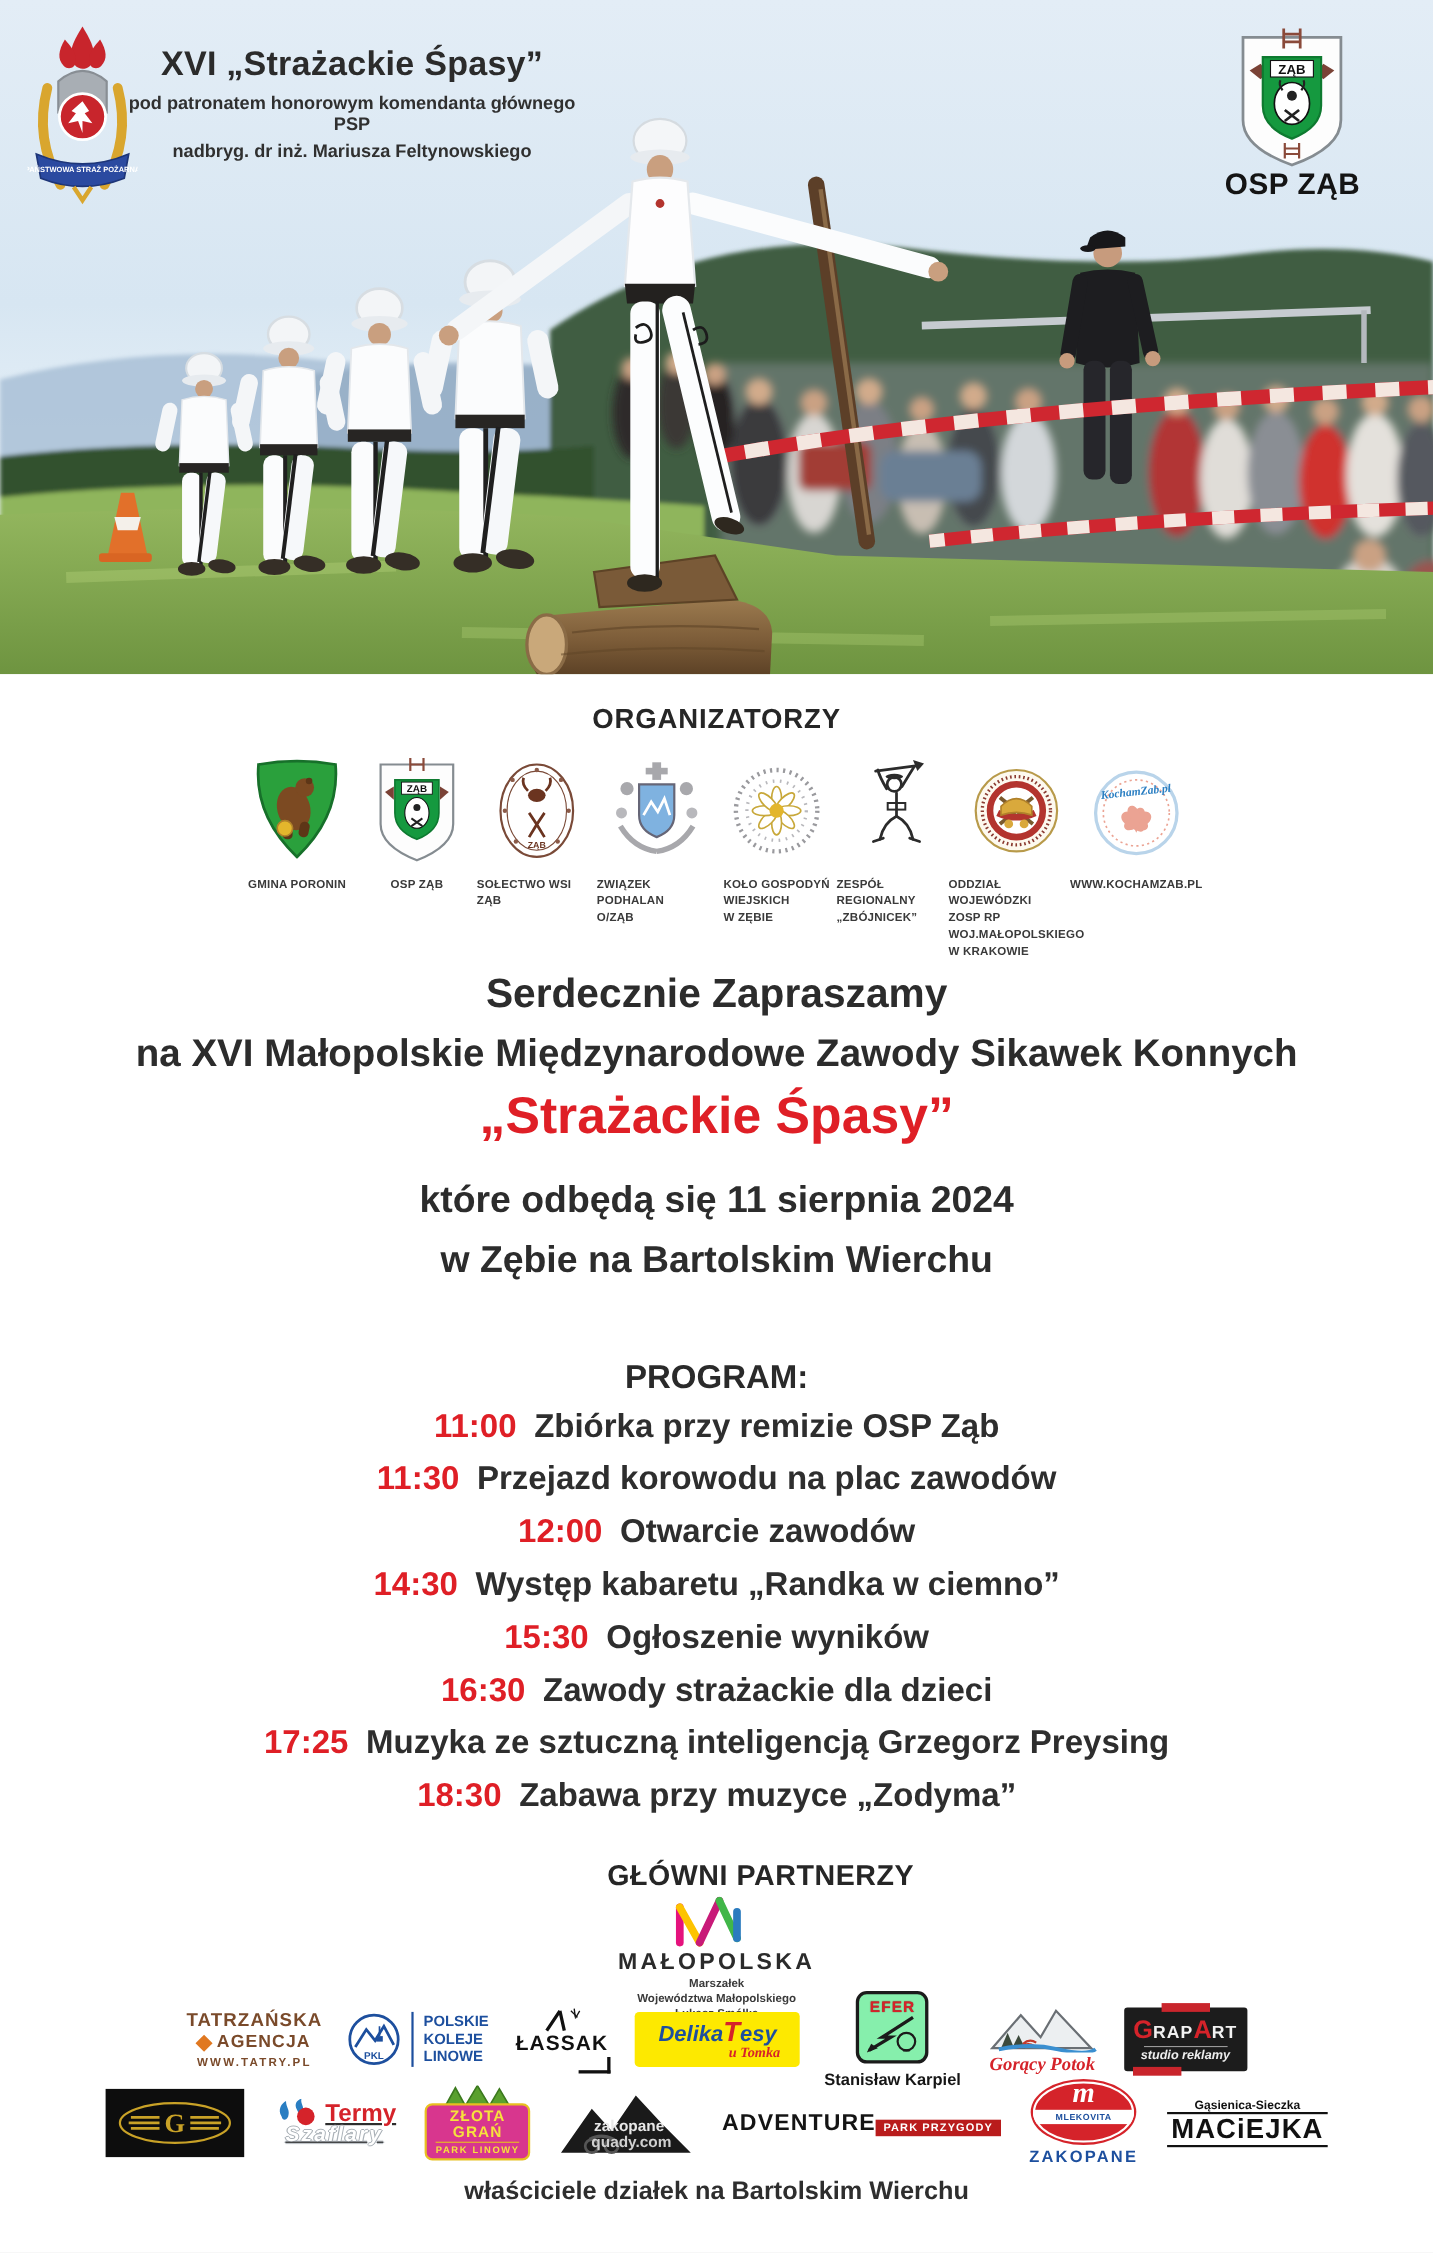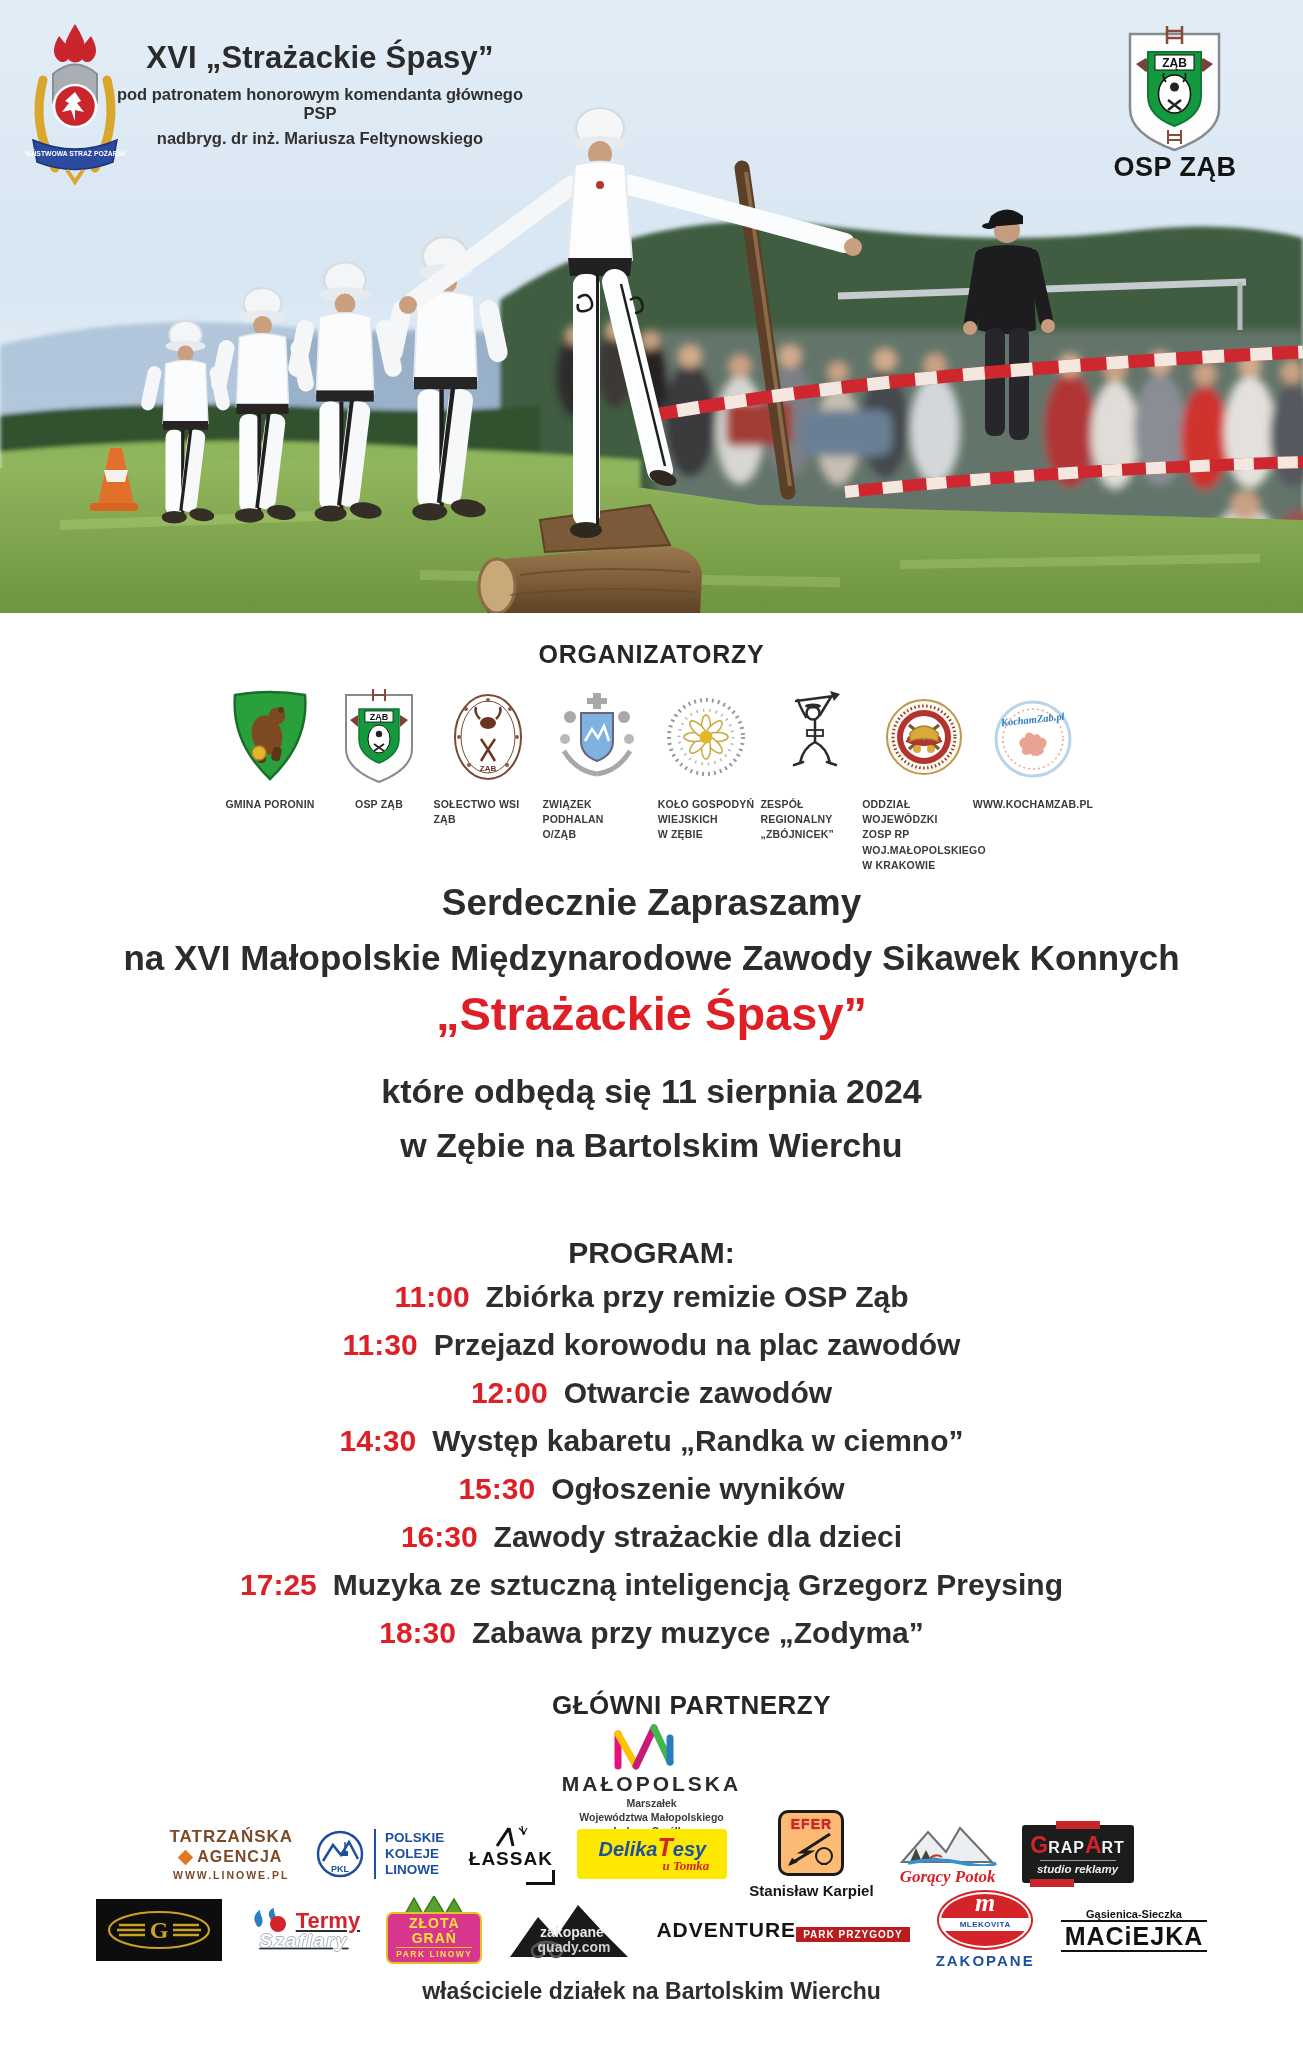--- a/index.html
+++ b/index.html
@@ -67,21 +67,21 @@
   .lassak-hook{width:26px;height:12px;border-right:3px solid #111;border-bottom:3px solid #111;margin-left:60px;}
   
   .deli{width:150px;height:50px;background:#fde900;border-radius:4px;display:flex;flex-direction:column;
     align-items:center;justify-content:center;}
   .deli-main{line-height:1;}
   .deli-b{color:#1d4f9e;font-weight:800;font-size:20px;font-style:italic;}
   .deli-r{color:#d5232a;font-weight:800;font-size:25px;font-style:italic;}
   .deli-script{font-family:"Liberation Serif",serif;font-style:italic;font-weight:700;color:#d5232a;
     font-size:13px;margin-top:-2px;align-self:flex-end;margin-right:18px;}
   
-  .efer-box{width:60px;height:60px;background:#fdba74;border:3px solid #1b1b1b;border-radius:10px;
+  .efer-box{width:60px;height:60px;background:#86efac;border:3px solid #1b1b1b;border-radius:10px;
     display:flex;flex-direction:column;align-items:center;position:relative;}
   .efer-word{color:#d5232a;font-size:14px;font-weight:900;letter-spacing:1px;margin-top:3px;
     text-shadow:0 0 1px #7a1115;}
   .efer-caption{margin-top:6px;font-size:15px;font-weight:800;color:#151515;}
   
   .goracy-txt{font-family:"Liberation Serif",serif;font-style:italic;font-weight:700;font-size:17px;
     color:#d5232a;margin-top:1px;}
   
   .grap{width:112px;height:58px;background:#1c1c1c;border-radius:3px;position:relative;
     display:flex;flex-direction:column;align-items:center;justify-content:center;}
@@ -552,21 +552,21 @@
     <div class="malo-sub">Łukasz Smółka</div>
   </div>
 
   <div class="partner-row" id="partner-row-1">
     <div class="p-cell tatr">
       <div class="tatr-l1">TATRZAŃSKA</div>
       <div class="tatr-row">
         <span class="tatr-diamond"></span>
         <span class="tatr-l2">AGENCJA</span>
       </div>
-      <div class="tatr-l3">WWW.LINOWE.PL</div>
+      <div class="tatr-l3">WWW.TATRY.PL</div>
     </div>
     <div class="p-cell">
       <div class="pkl">
         <svg width="50" height="50" viewBox="0 0 50 50">
           <circle cx="25" cy="25" r="22" fill="#fff" stroke="#1d4f9e" stroke-width="2.5"></circle>
           <path d="M8,32 L18,16 L26,26 L34,13 L43,30" stroke="#1d4f9e" stroke-width="2.5" fill="none"></path>
           <line x1="30" y1="13" x2="30" y2="22" stroke="#1d4f9e" stroke-width="1.5"></line>
           <rect x="27" y="22" width="6" height="5" fill="#1d4f9e"></rect>
           <text x="25" y="43" text-anchor="middle" font-size="9" font-weight="bold" fill="#1d4f9e" font-family="Liberation Sans, sans-serif">PKL</text>
         </svg>

